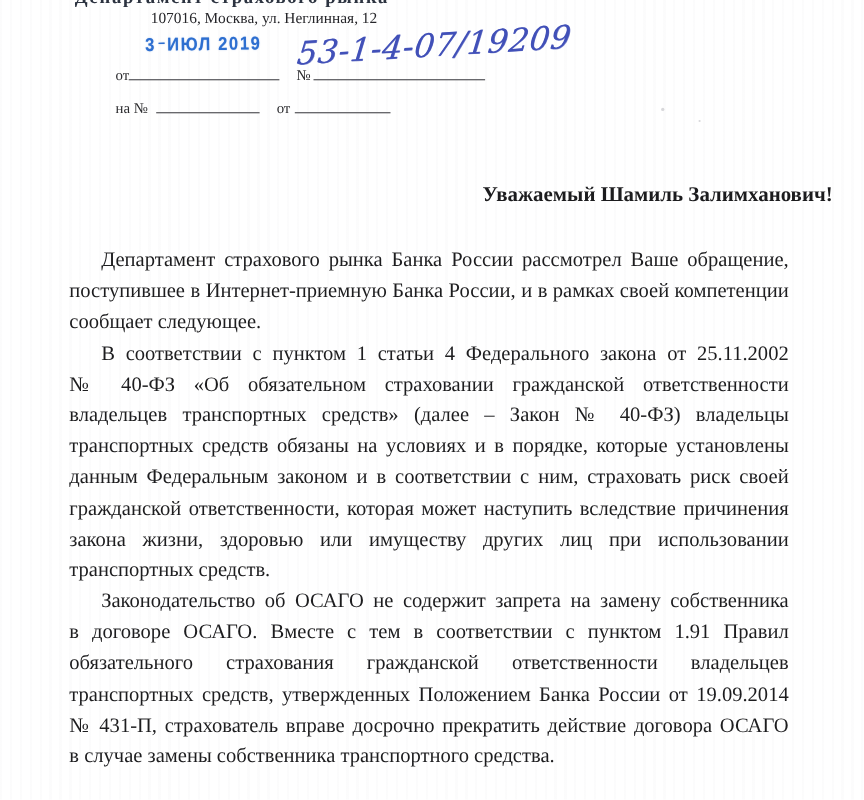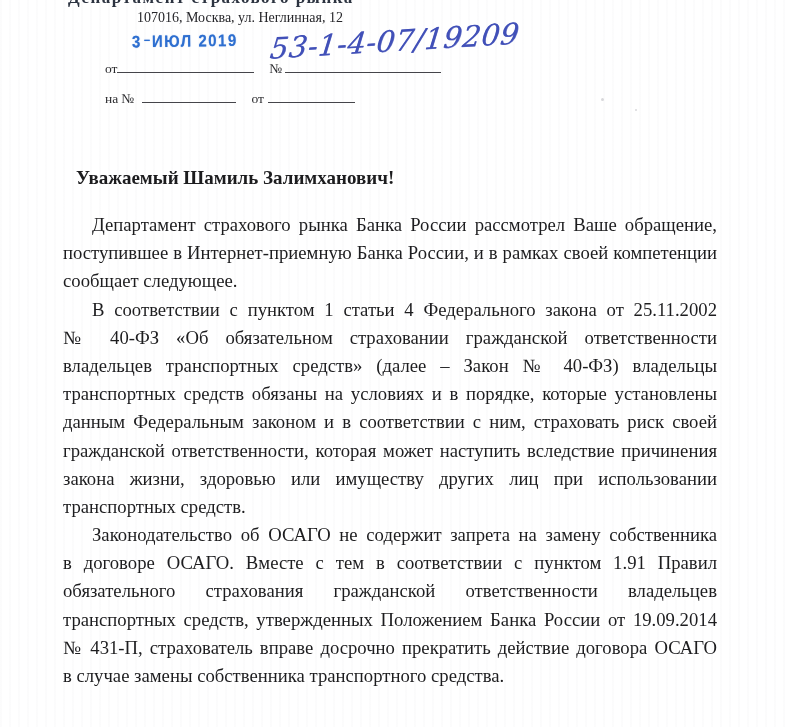--- a/index.html
+++ b/index.html
@@ -98,32 +98,32 @@
     border-radius: 50%;
     background: #c7c7cc;
     opacity: 0.7;
   }
   .speck-1 { top: 98px; left: 601px; }
   .speck-2 { top: 109px; left: 635px; width: 2px; height: 2px; }
 
   
   .salutation {
     position: absolute;
-    top: 167px; left: 50px;
+    top: 167px; left: 77px;
     width: 654px;
     padding-left: 26px;
     box-sizing: content-box;
-    text-align: left;
+    text-align: right;
     font-weight: bold;
     font-size: 19px;
     color: #1c1c1e;
   }
   .body-text {
     position: absolute;
-    top: 211px; left: 63px;
+    top: 223px; left: 63px;
     width: 654px;
     font-size: 18.7px;
     line-height: 28.2px;
     color: #1d1d1f;
     font-family: Liberation Serif, serif;
   }
   .body-text .line {
     text-align: justify;
     text-align-last: justify;
     height: 28.2px;

